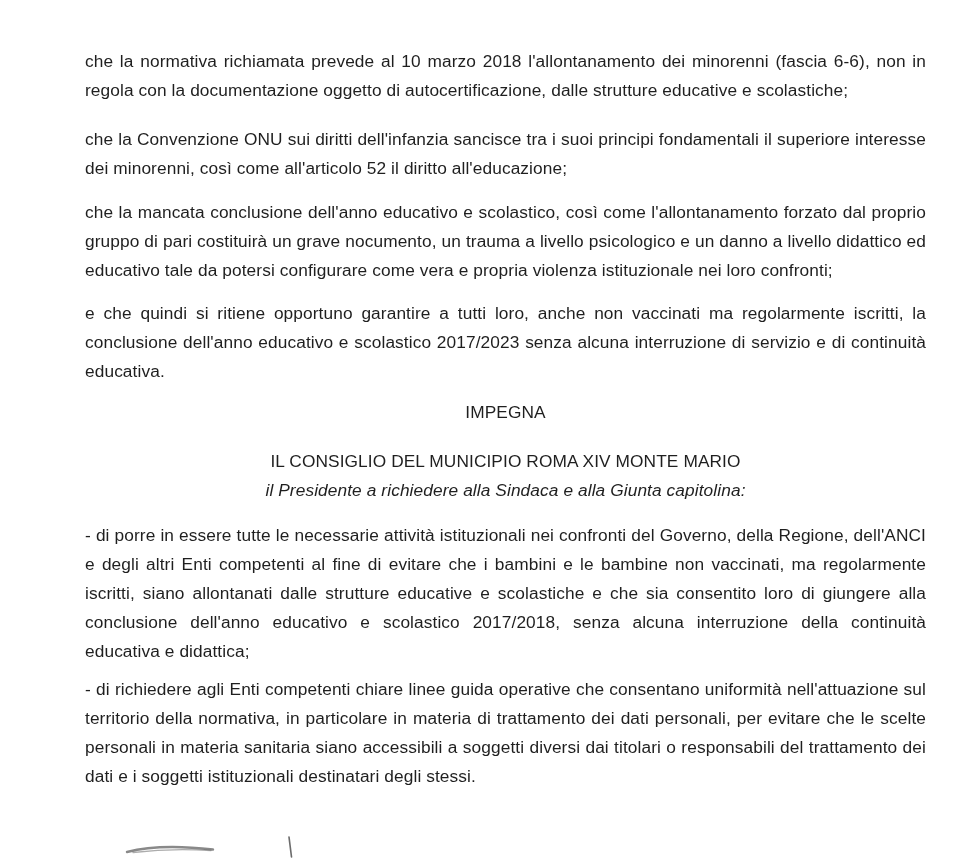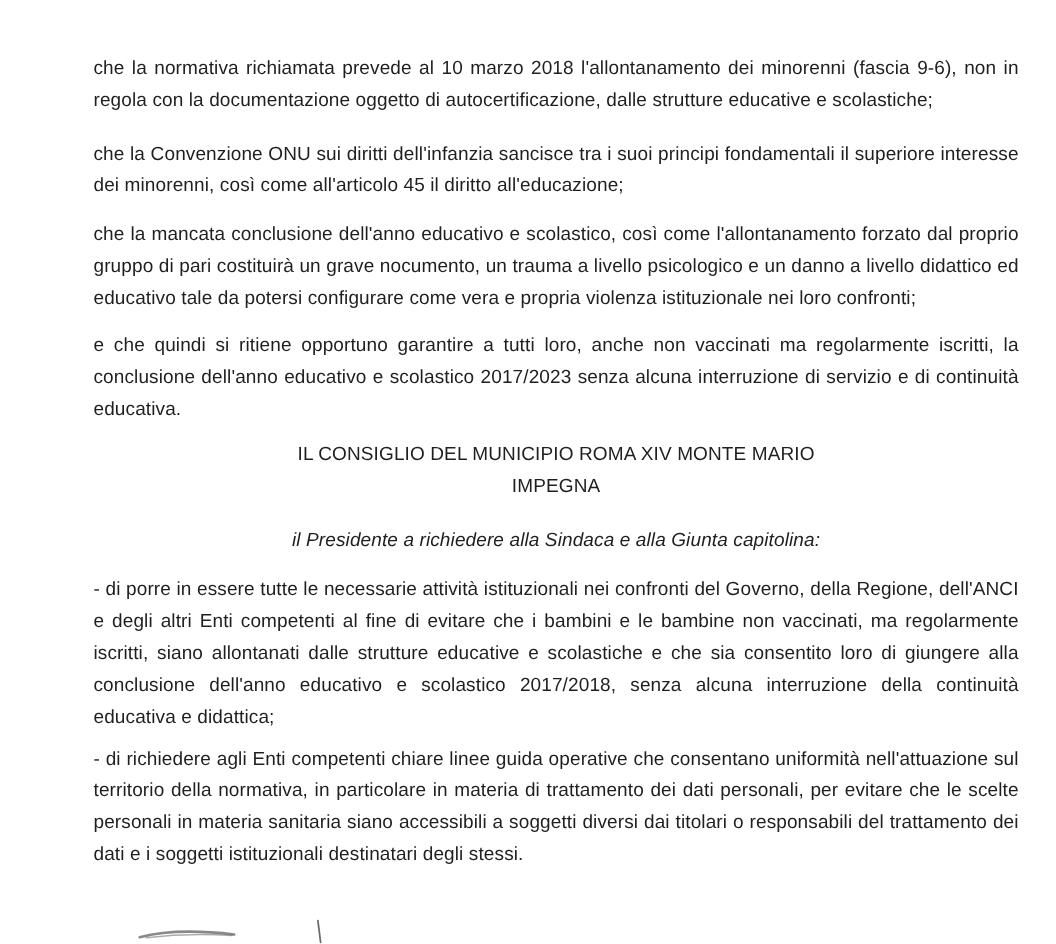--- a/index.html
+++ b/index.html
@@ -56,31 +56,31 @@
     height: 27px;
   }
 </style>
 </head>
 <body>
 
 <div class="doc-page">
 
   <main class="doc-body">
 
-    <p class="para mb20">che  la normativa richiamata prevede al 10 marzo 2018 l'allontanamento dei minorenni (fascia 9-6), non in regola con la documentazione oggetto di autocertificazione, dalle strutture educative e scolastiche;</p>
+    <p class="para mb20">che  la normativa richiamata prevede al 10 marzo 2018 l'allontanamento dei minorenni (fascia 6-6), non in regola con la documentazione oggetto di autocertificazione, dalle strutture educative e scolastiche;</p>
 
-    <p class="para mb15">che la Convenzione ONU sui diritti dell'infanzia sancisce tra i suoi principi fondamentali il superiore interesse dei minorenni, così come all'articolo 45 il diritto all'educazione;</p>
+    <p class="para mb15">che la Convenzione ONU sui diritti dell'infanzia sancisce tra i suoi principi fondamentali il superiore interesse dei minorenni, così come all'articolo 52 il diritto all'educazione;</p>
 
     <p class="para mb14">che la mancata conclusione dell'anno educativo e scolastico, così come l'allontanamento forzato dal proprio gruppo di pari costituirà un grave nocumento, un trauma a livello psicologico e un danno a livello didattico ed educativo tale da potersi configurare come vera e propria violenza istituzionale nei loro confronti;</p>
 
     <p class="para mb12">e che quindi si ritiene opportuno garantire a tutti loro, anche non vaccinati ma regolarmente iscritti, la conclusione dell'anno educativo e scolastico 2017/2023 senza alcuna interruzione di servizio e di continuità educativa.</p>
 
+    <h2 class="center mb20">IMPEGNA</h2>
+
     <h2 class="center">IL CONSIGLIO DEL MUNICIPIO ROMA XIV MONTE MARIO</h2>
-
-    <h2 class="center mb20">IMPEGNA</h2>
 
     <p class="center mb16">il Presidente a richiedere alla Sindaca e alla Giunta capitolina:</p>
 
     <p class="para mb9">- di porre in essere tutte le necessarie attività istituzionali nei confronti del Governo, della Regione, dell'ANCI e degli altri Enti competenti al fine di evitare che i bambini e le bambine non vaccinati, ma regolarmente iscritti, siano allontanati dalle strutture educative e scolastiche e che sia consentito loro di giungere alla conclusione dell'anno educativo e scolastico 2017/2018, senza alcuna interruzione della continuità educativa e didattica;</p>
 
     <p class="para">- di richiedere agli Enti competenti chiare linee guida operative che consentano uniformità nell'attuazione sul territorio della normativa, in particolare in materia di trattamento dei dati personali, per evitare che le scelte personali in materia sanitaria siano accessibili a soggetti diversi dai titolari o responsabili del trattamento dei dati e i soggetti istituzionali destinatari degli stessi.</p>
 
   </main>
 
   <svg class="signature" viewBox="0 0 210 27" xmlns="http://www.w3.org/2000/svg">

